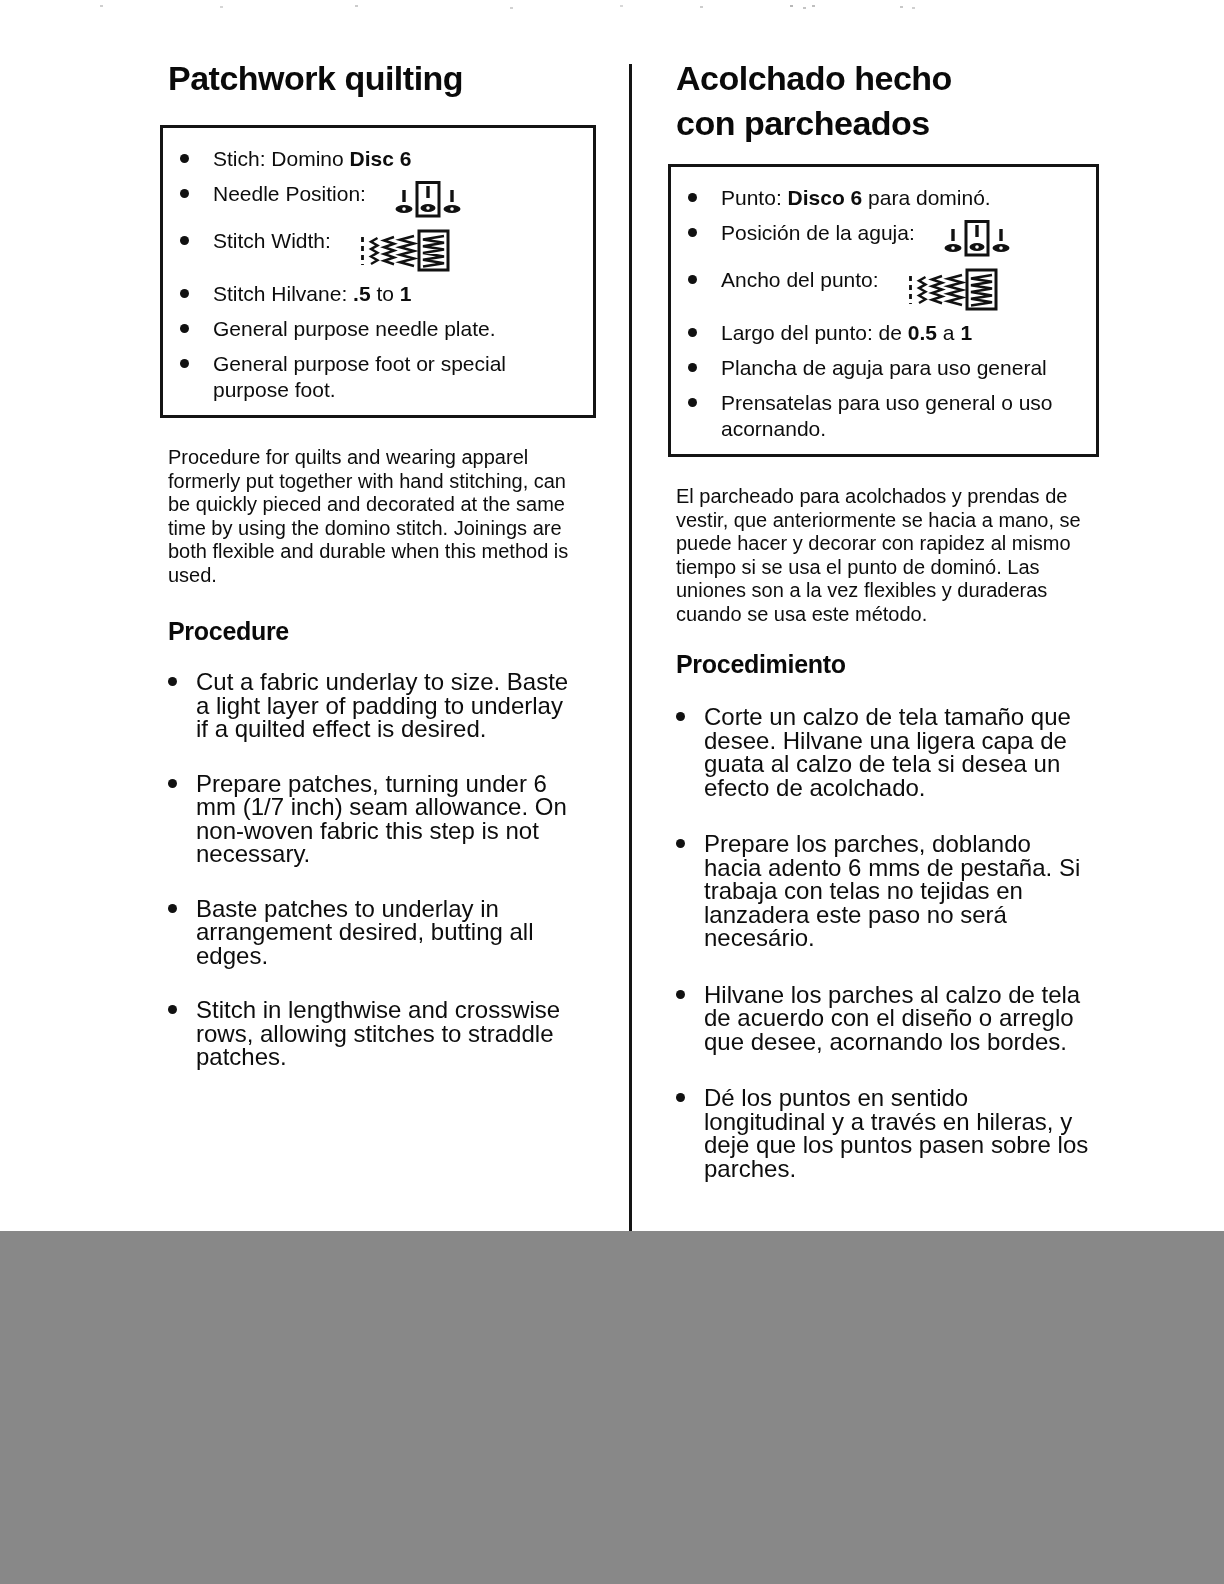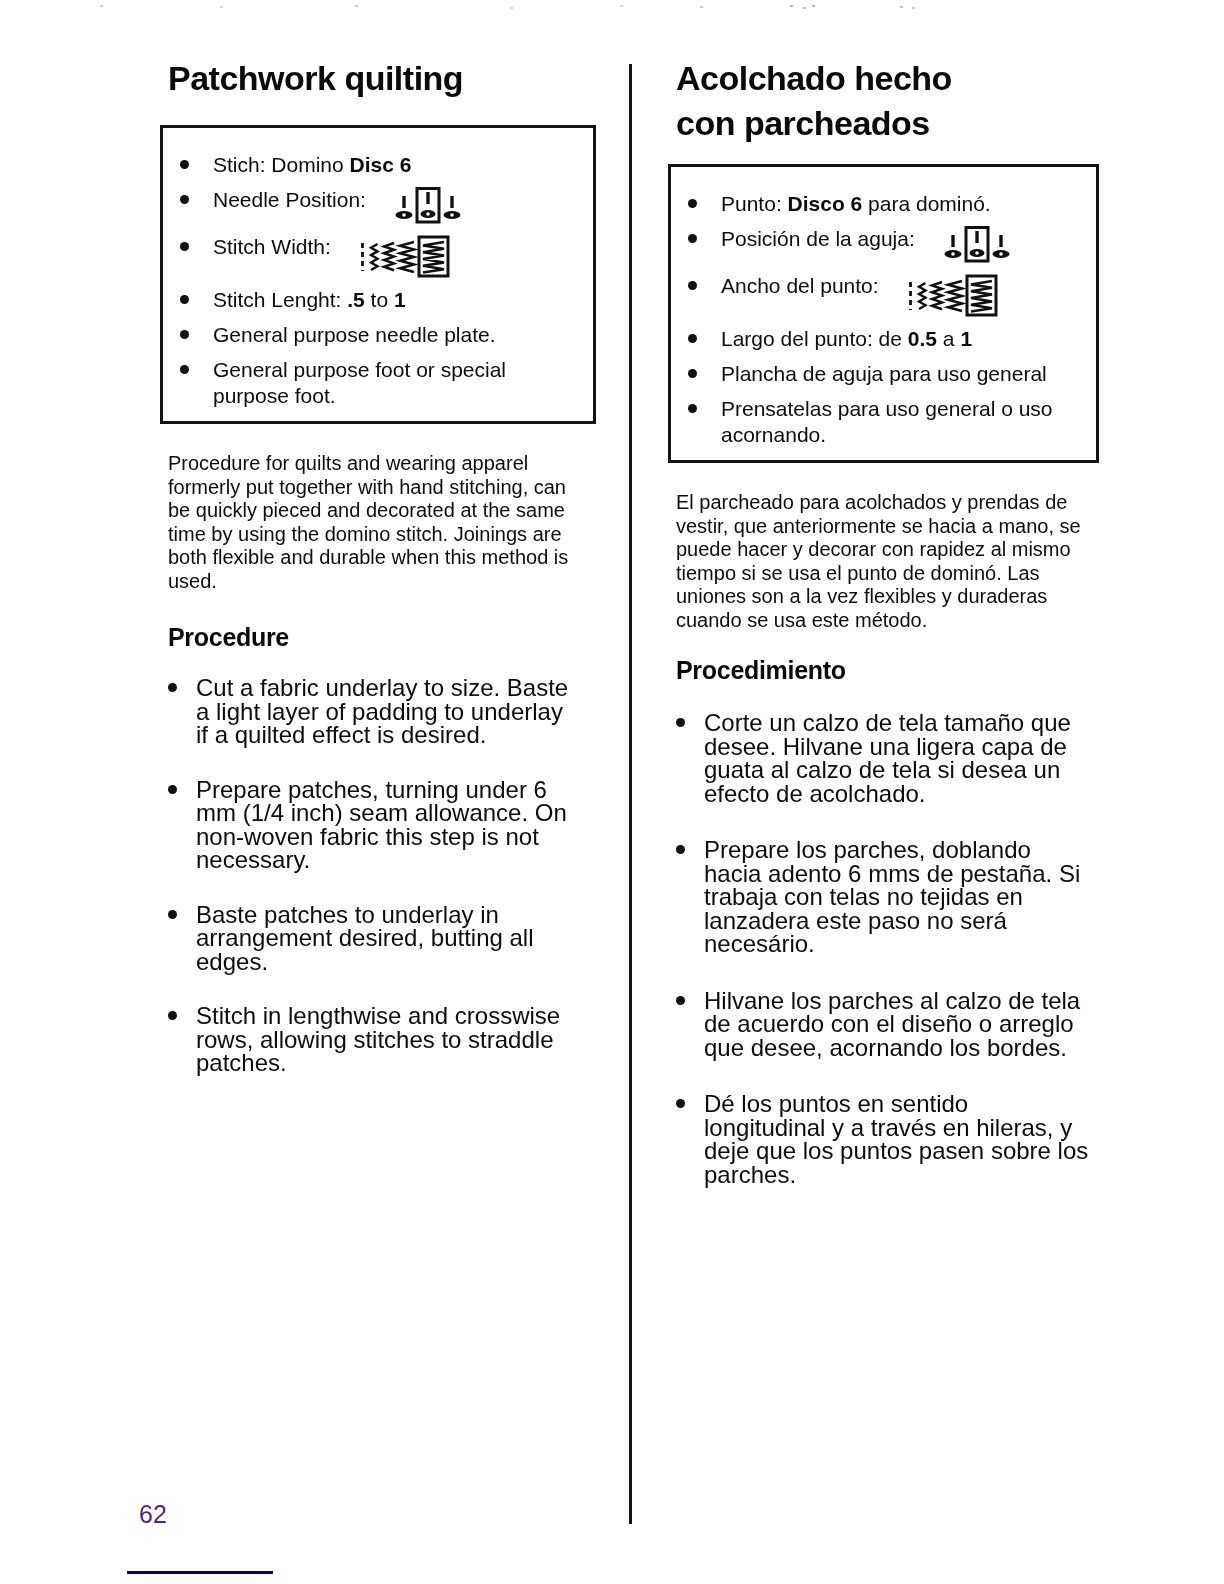--- a/index.html
+++ b/index.html
@@ -1,18 +1,18 @@
 <!DOCTYPE html>
 <html><head>
 <meta charset="utf-8">
 <style>
   html,body { margin:0; padding:0; background:#888; }
   .page {
     position:relative;
-    width:1224px; height:1584px;
+    width:1224px; height:1231px;
     margin:0 auto;
     background:#ffffff;
     font-family:"Liberation Sans", sans-serif;
     color:#0d0d0d;
     overflow:hidden;
   }
   .scan-noise {
     position:absolute; top:5px; left:100px;
     width:3px; height:2px; background:#cfcfcf;
     box-shadow: 120px 1px #d6d6d6, 255px 0 #cccccc, 410px 2px #d2d2d2,
@@ -29,21 +29,21 @@
   .col-right { left:668px; width:448px; }
 
   .doc-title {
     margin:0 0 0 8px;
     font-size:34px; font-weight:bold; letter-spacing:-0.5px;
     line-height:45px; white-space:pre-line; color:#0a0a0a;
   }
   .settings-box {
     margin-top:24px;
     border:3.5px solid #141414;
-    padding:24px 8px 12px 14px;
+    padding:18px 8px 12px 14px;
     box-sizing:border-box;
   }
   .col-right .settings-box { margin-top:18px; width:431px; }
   .box-row {
     position:relative;
     padding-left:36px;
     margin-bottom:9px;
     font-size:21px; line-height:26px;
   }
   .box-row:last-child { margin-bottom:0; }
@@ -135,39 +135,39 @@
           <line x1="5.5" y1="9" x2="5.5" y2="37" stroke="#111" stroke-width="2.8" stroke-dasharray="5,4"></line>
           <polyline points="20.5,10 14,13.7 20.5,17.4 14,21.1 20.5,24.8 14,28.5 20.5,32.2 14,36" fill="none" stroke="#111" stroke-width="2.4"></polyline>
           <polyline points="37,9 27,12.4 37,15.8 27,19.2 37,22.6 27,26 37,29.4 27,32.8 37,36.2" fill="none" stroke="#111" stroke-width="2.5"></polyline>
           <polyline points="57,8 43,11.75 57,15.5 43,19.25 57,23 43,26.75 57,30.5 43,34.25 57,38" fill="none" stroke="#111" stroke-width="2.5"></polyline>
           <rect x="62" y="3" width="29" height="39" fill="none" stroke="#111" stroke-width="3"></rect>
           <polyline points="87,8 66,11.4 87,14.8 66,18.2 87,21.6 66,25 87,28.4 66,31.8 87,35.2 66,38.4" fill="none" stroke="#111" stroke-width="2.5"></polyline>
         </svg>
       </div>
       <div class="box-row">
         <span class="dot"></span>
-        <span><span>Stitch Lenght: </span><b>.5</b><span> to </span><b>1</b></span>
+        <span><span>Stitch Hilvane: </span><b>.5</b><span> to </span><b>1</b></span>
       </div>
       <div class="box-row">
         <span class="dot"></span>
         <span>General purpose needle plate.</span>
       </div>
       <div class="box-row">
         <span class="dot"></span>
         <span>General purpose foot or special purpose foot.</span>
       </div>
     </div>
 
     <p class="intro">Procedure for quilts and wearing apparel formerly put together with hand stitching, can be quickly pieced and decorated at the same time by using the domino stitch. Joinings are both flexible and durable when this method is used.</p>
 
     <h2 class="section-heading">Procedure</h2>
 
     <ul class="proc-list">
       <li>Cut a fabric underlay to size. Baste a light layer of padding to underlay if a quilted effect is desired.</li>
-      <li>Prepare patches, turning under 6 mm (1/4 inch) seam allowance. On non-woven fabric this step is not necessary.</li>
+      <li>Prepare patches, turning under 6 mm (1/7 inch) seam allowance. On non-woven fabric this step is not necessary.</li>
       <li>Baste patches to underlay in arrangement desired, butting all edges.</li>
       <li>Stitch in lengthwise and crosswise rows, allowing stitches to straddle patches.</li>
     </ul>
   </section>
 
   <section class="col col-right">
     <h1 class="doc-title">Acolchado hecho
 con parcheados</h1>
 
     <div class="settings-box">

